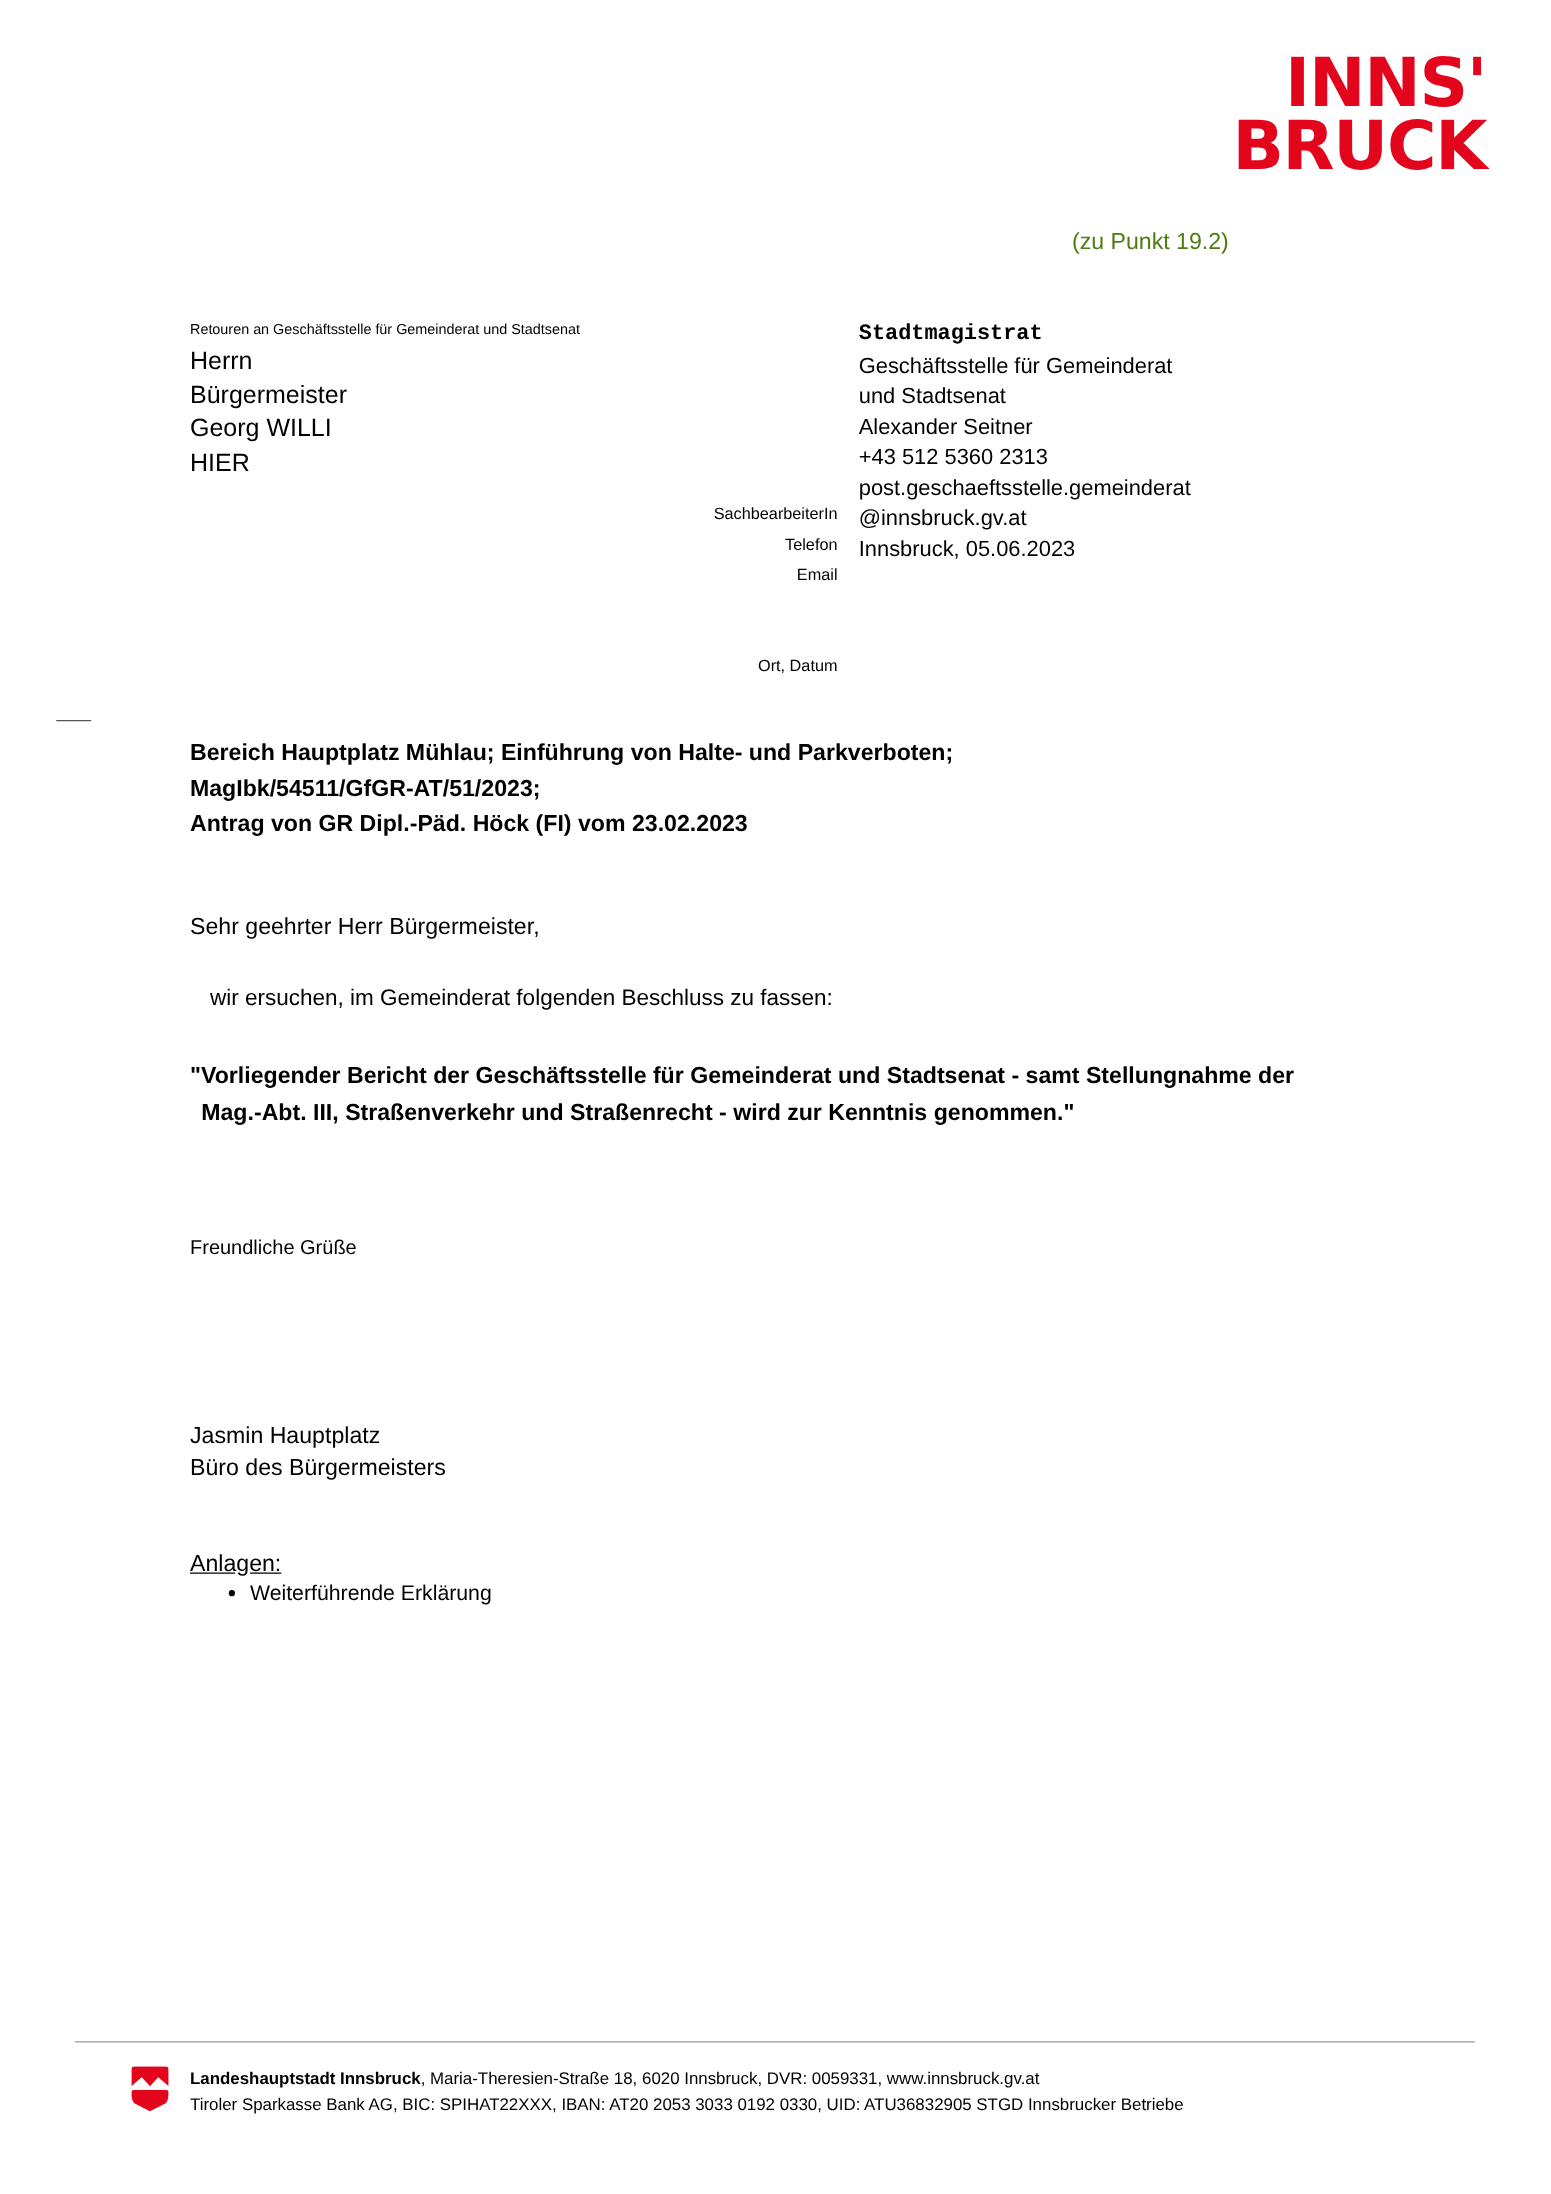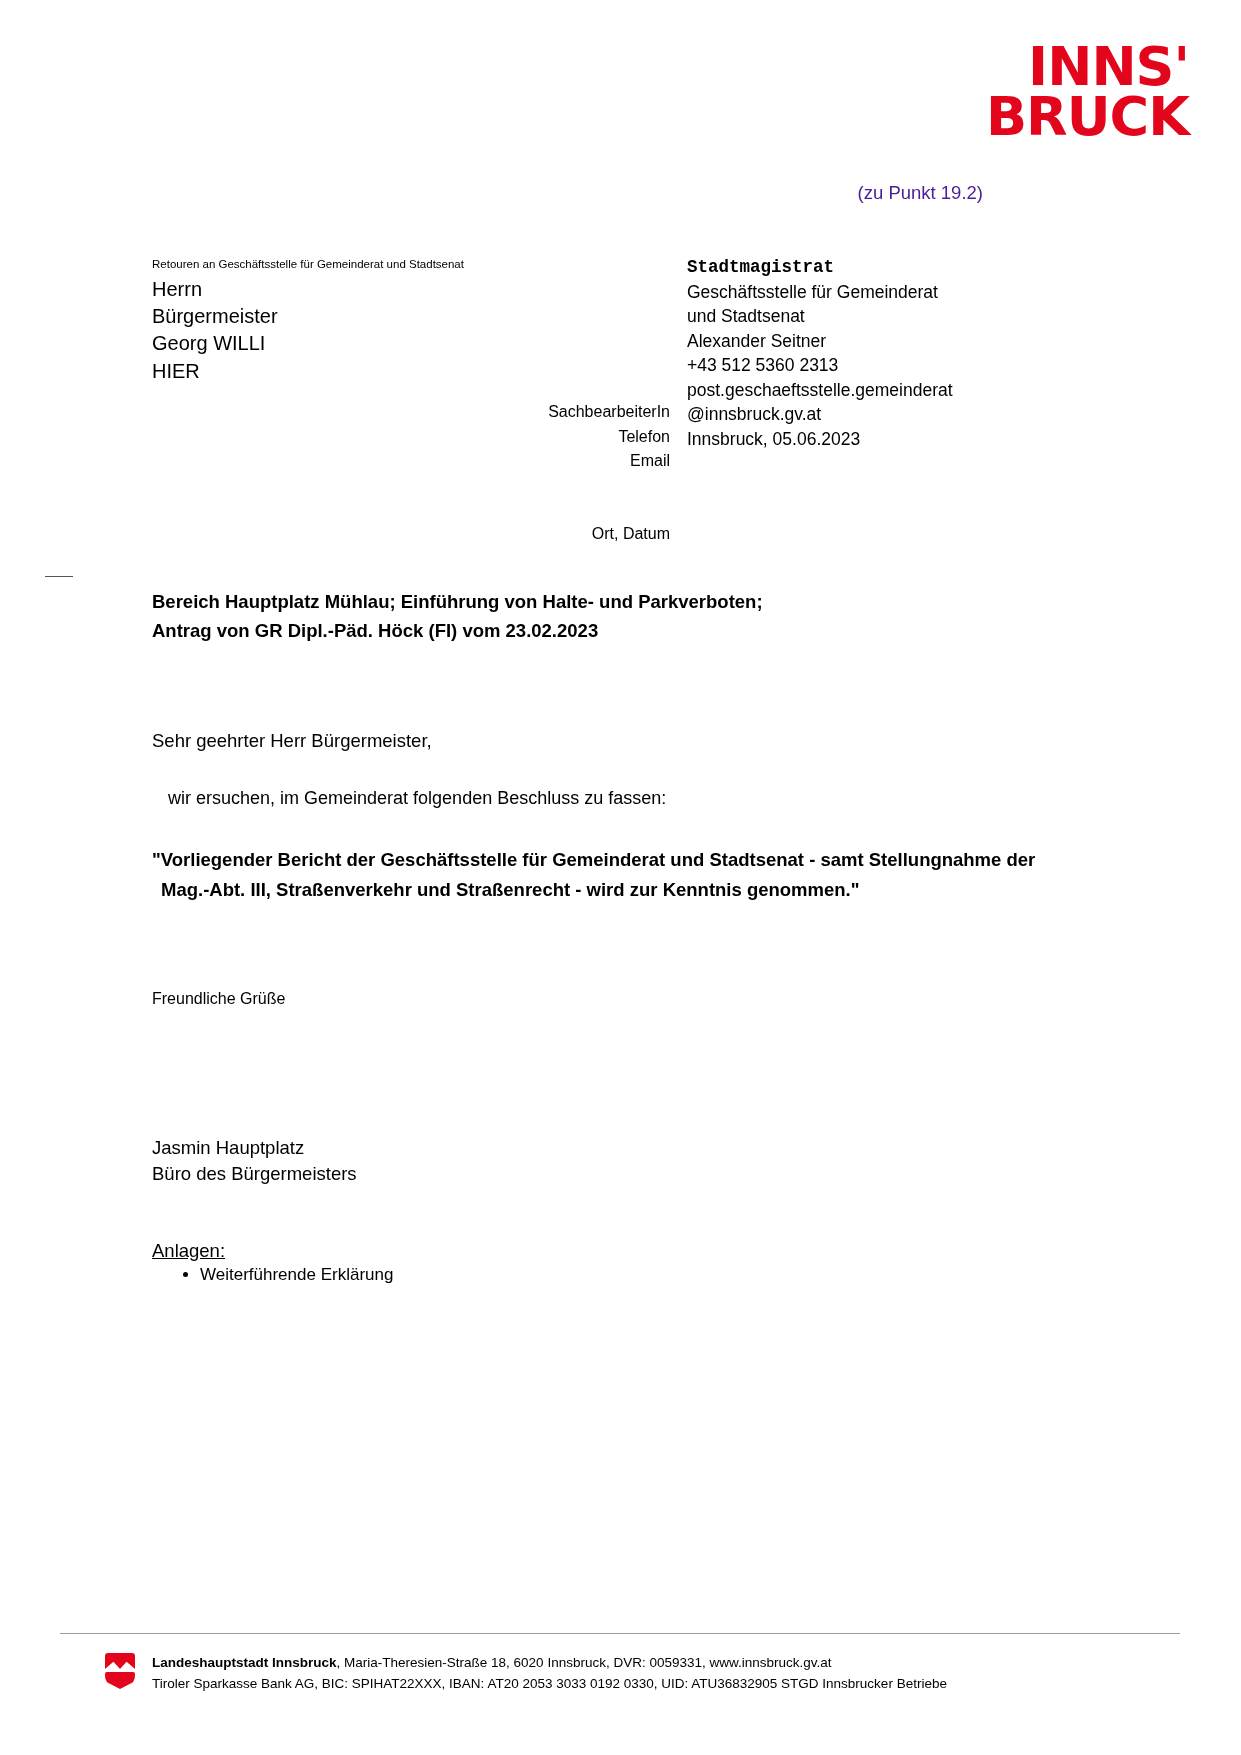--- a/index.html
+++ b/index.html
@@ -38,21 +38,21 @@
     color: #e3051b;
     display: block;
   }
 
   
   .punkt-note {
     position: absolute;
     top: 182px;
     right: 258px;
     font-size: 18.5px;
-    color: #4c1d95;
+    color: #4d7c0f;
     white-space: nowrap;
   }
 
   
   .retouren {
     position: absolute;
     left: 152px;
     top: 258px;
     font-size: 11.5px;
     color: #000;
@@ -67,21 +67,21 @@
   }
   .recipient div { white-space: nowrap; }
 
   
   .meta-labels {
     position: absolute;
     left: 448px;
     top: 331px;
     width: 222px;
     text-align: right;
-    font-size: 16px;
+    font-size: 13px;
     line-height: 1;
   }
   .meta-labels .lbl { display: block; height: 24.5px; }
   .meta-labels .lbl.spacer { height: 73px; }
 
   .sender {
     position: absolute;
     left: 687px;
     top: 255px;
     font-size: 17.5px;
@@ -251,20 +251,21 @@
     <div>+43 512 5360 2313</div>
     <div>post.geschaeftsstelle.gemeinderat</div>
     <div>@innsbruck.gv.at</div>
     <div>Innsbruck, 05.06.2023</div>
   </div>
 
   <div class="foldmark"></div>
 
   <div class="subject">
     <div>Bereich Hauptplatz Mühlau; Einführung von Halte- und Parkverboten;</div>
+    <div>MagIbk/54511/GfGR-AT/51/2023;</div>
     <div>Antrag von GR Dipl.-Päd. Höck (FI) vom 23.02.2023</div>
   </div>
 
   <div class="salutation">Sehr geehrter Herr Bürgermeister,</div>
   <div class="intro">wir ersuchen, im Gemeinderat folgenden Beschluss zu fassen:</div>
   <div class="resolution">"Vorliegender Bericht der Geschäftsstelle für Gemeinderat und Stadtsenat - samt Stellungnahme der Mag.-Abt. III, Straßenverkehr und Straßenrecht - wird zur Kenntnis genommen."</div>
   <div class="closing">Freundliche Grüße</div>
 
   <div class="signer">
     <div>Jasmin Hauptplatz</div>

